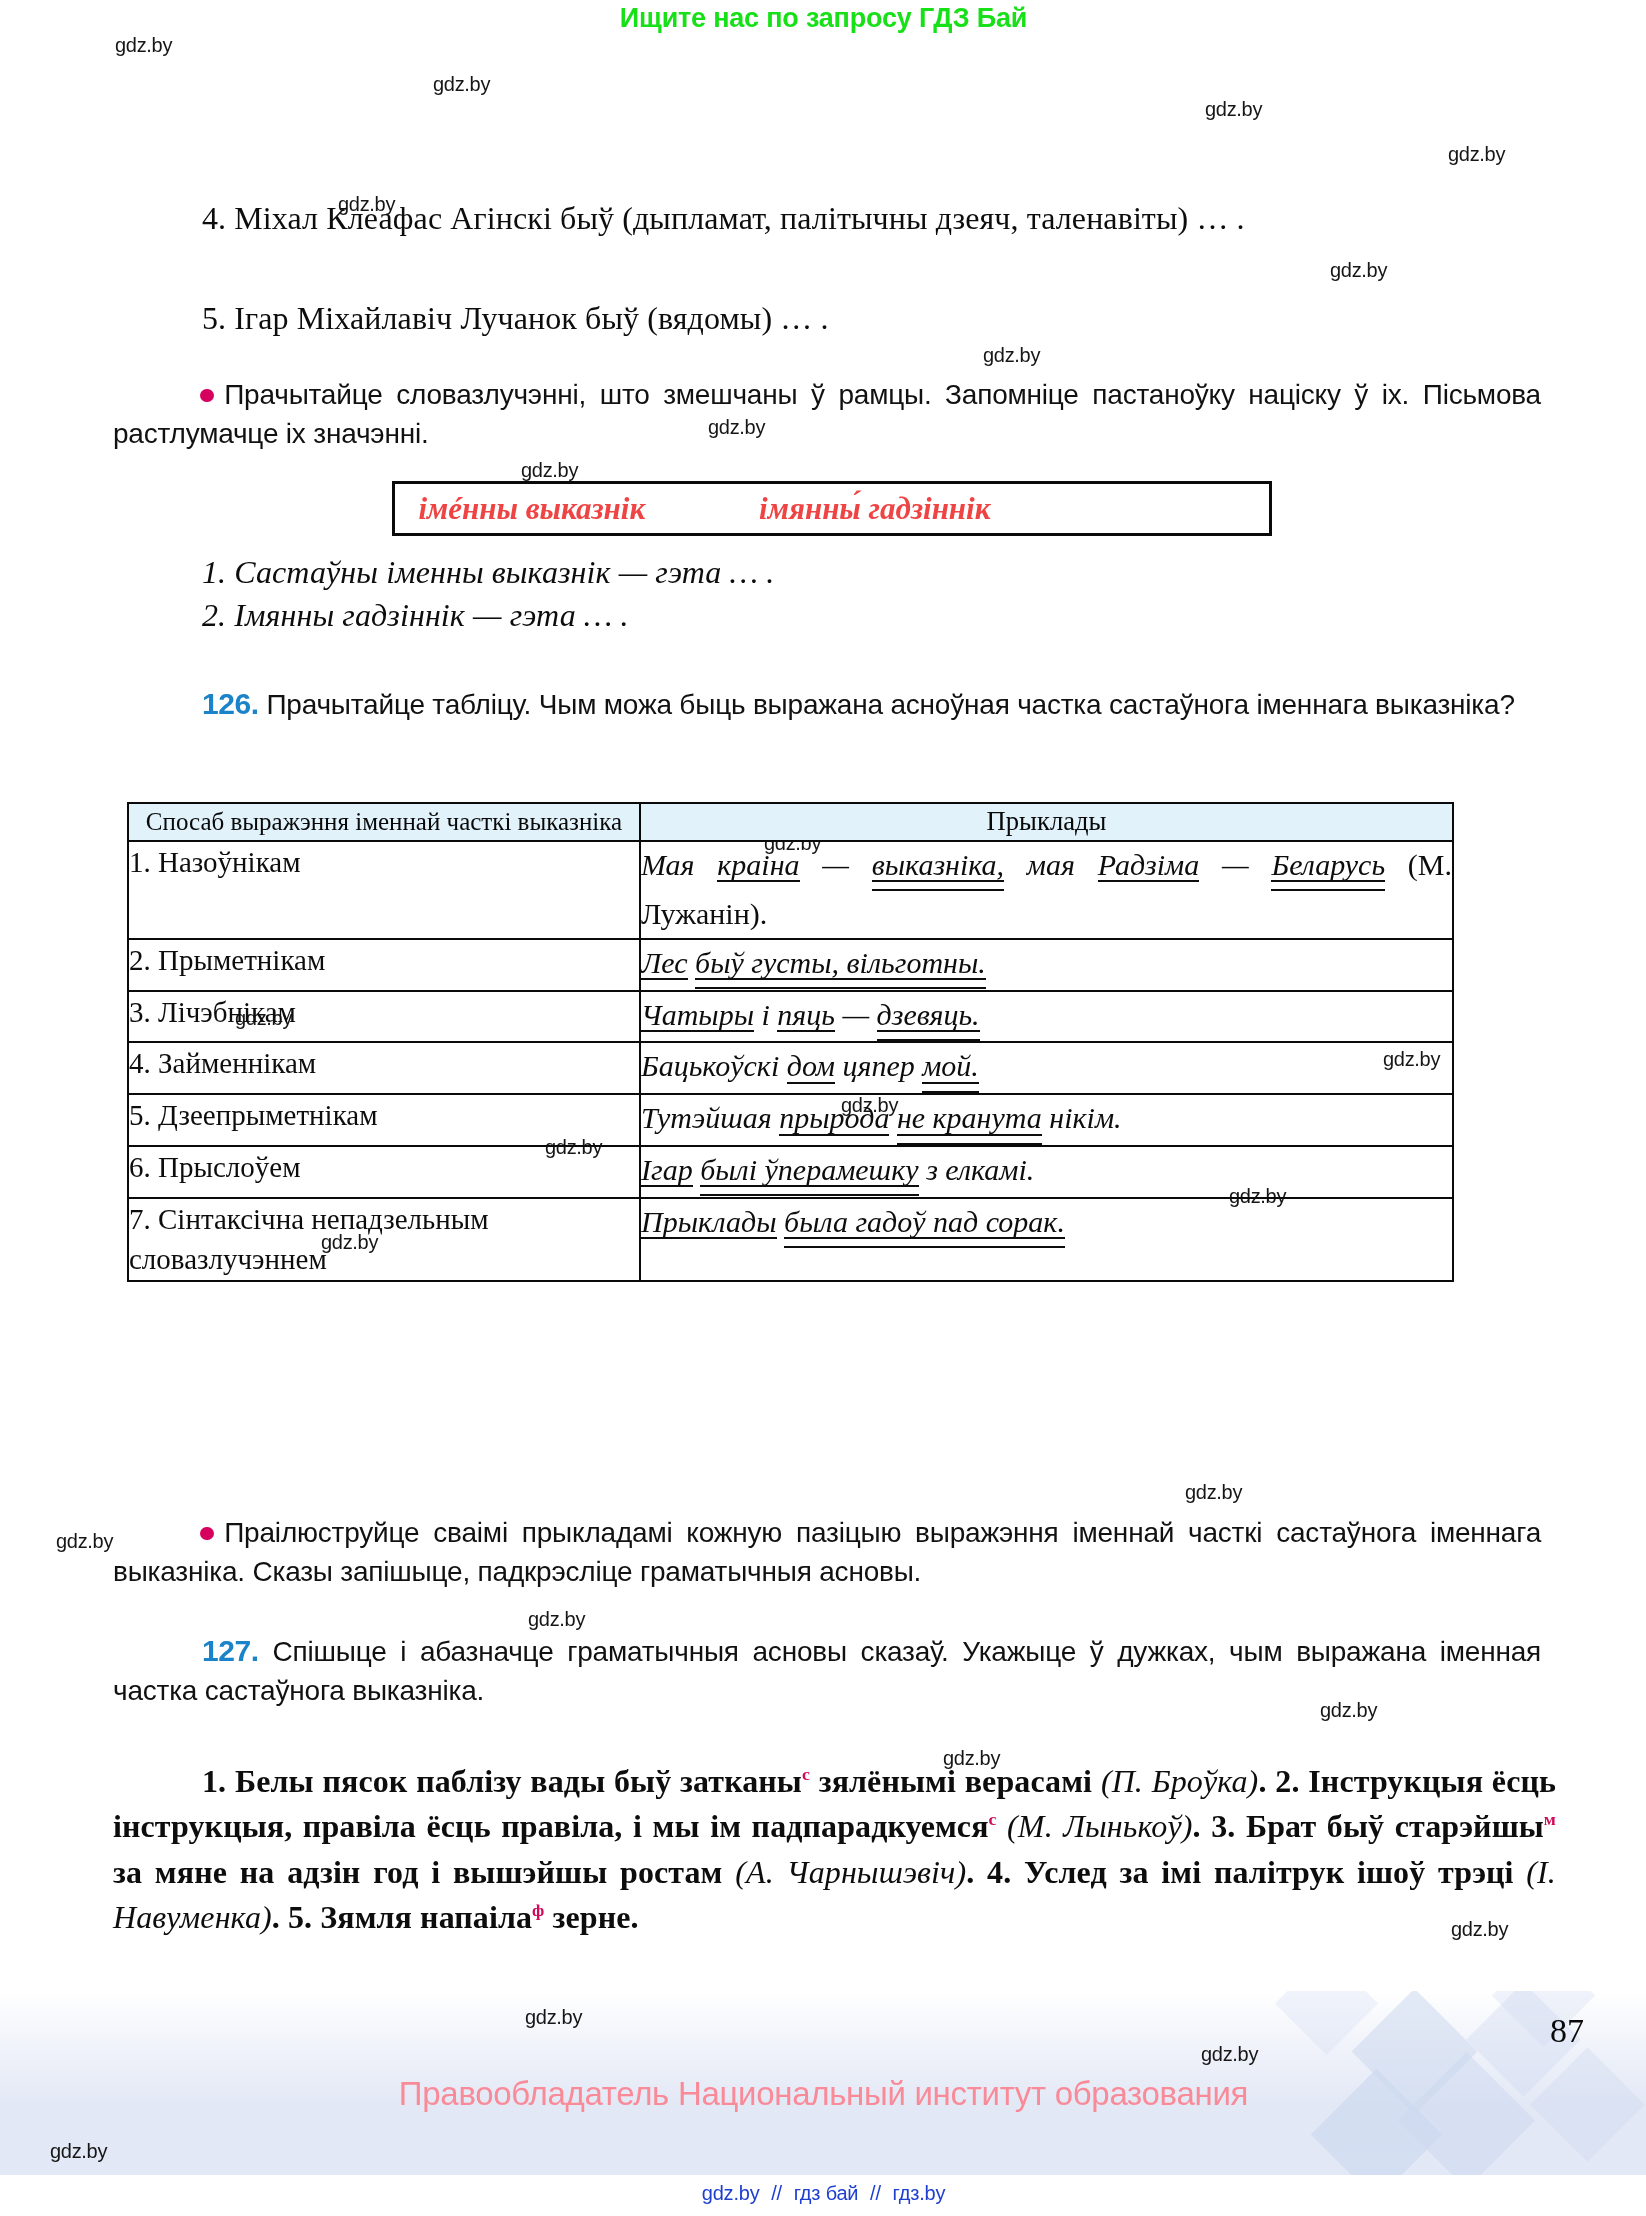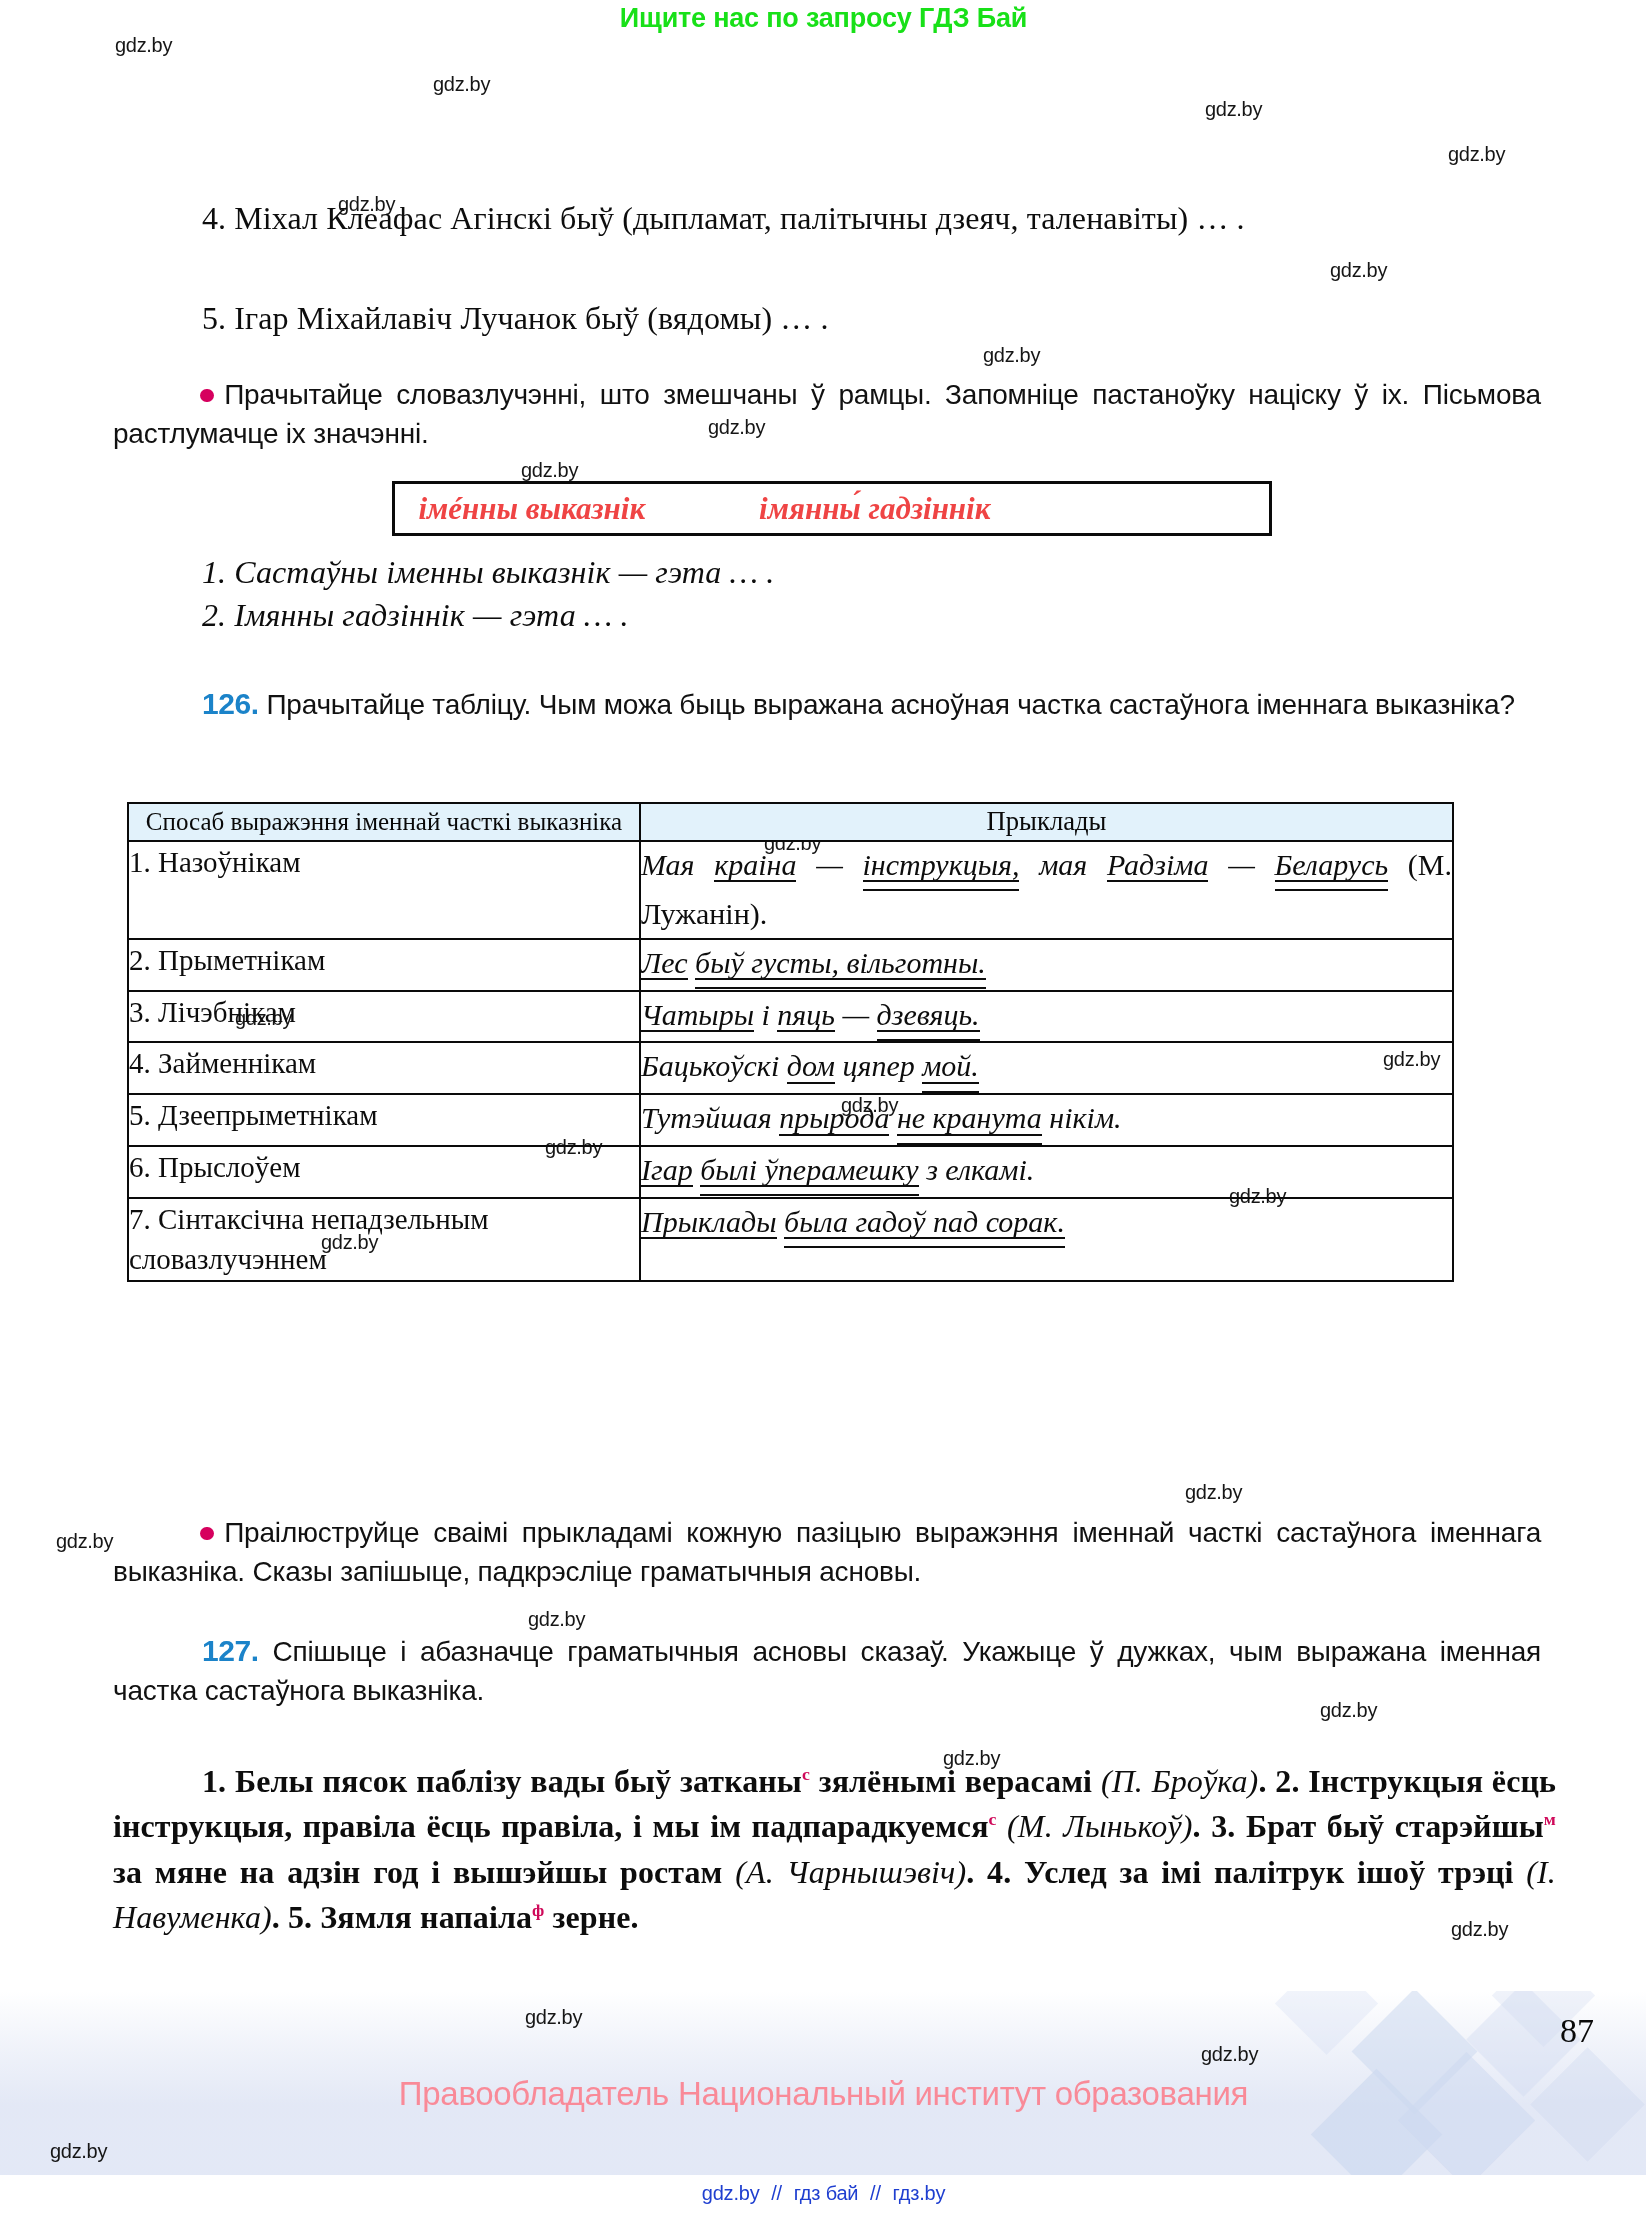--- a/index.html
+++ b/index.html
@@ -219,21 +219,21 @@
     font-size: 17.7px;
     vertical-align: super;
     font-weight: bold;
     font-family: "Liberation Serif", serif;
     font-style: normal;
   }
 
   
   .page-no {
     position: absolute;
-    right: 53px;
+    right: 63px;
     top: 2012px;
     font-family: "Liberation Serif", serif;
     font-size: 34px;
     color: #0a0a0a;
   }
 
   
   .copyright {
     position: absolute;
     left: 0;
@@ -327,21 +327,21 @@
   <table class="tbl">
     <thead>
       <tr>
         <th class="hdr-a" style="width:510px;">Спосаб выражэння іменнай часткі выказніка</th>
         <th class="hdr-b">Прыклады</th>
       </tr>
     </thead>
     <tbody id="tbl-body">
         <tr>
           <td class="cell-method">1. Назоўнікам</td>
-          <td class="cell-example"><span>Мая </span><span class="u1">краіна</span><span> — </span><span class="u2">інструкцыя,</span><span> мая </span><span class="u1">Радзіма</span><span> — </span><span class="u2">Беларусь</span><span class="plain"> (М. Лужанін).</span></td>
+          <td class="cell-example"><span>Мая </span><span class="u1">краіна</span><span> — </span><span class="u2">выказніка,</span><span> мая </span><span class="u1">Радзіма</span><span> — </span><span class="u2">Беларусь</span><span class="plain"> (М. Лужанін).</span></td>
         </tr>
         <tr>
           <td class="cell-method">2. Прыметнікам</td>
           <td class="cell-example"><span class="u1">Лес</span><span> </span><span class="u2">быў густы, вільготны.</span></td>
         </tr>
         <tr>
           <td class="cell-method">3. Лічэбнікам</td>
           <td class="cell-example"><span class="u1">Чатыры</span><span> і </span><span class="u1">пяць</span><span> — </span><span class="u2">дзевяць.</span></td>
         </tr>
         <tr>

